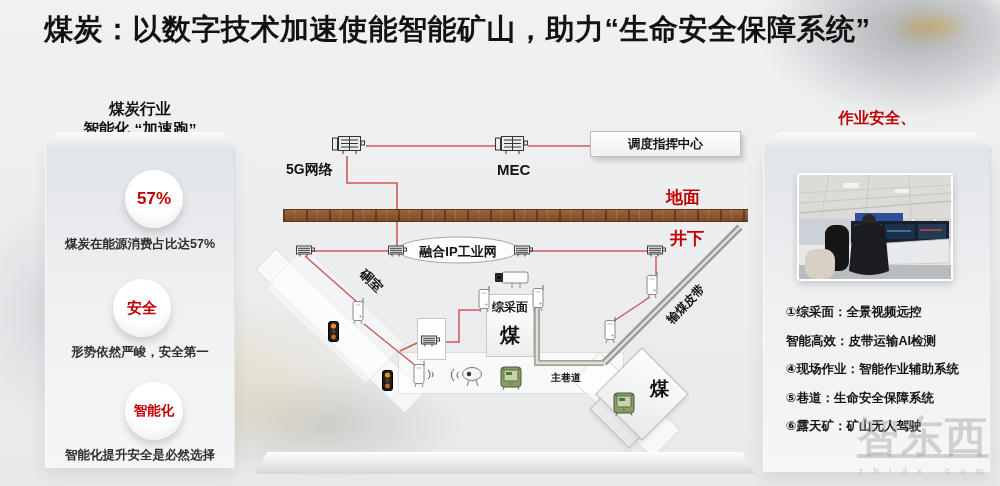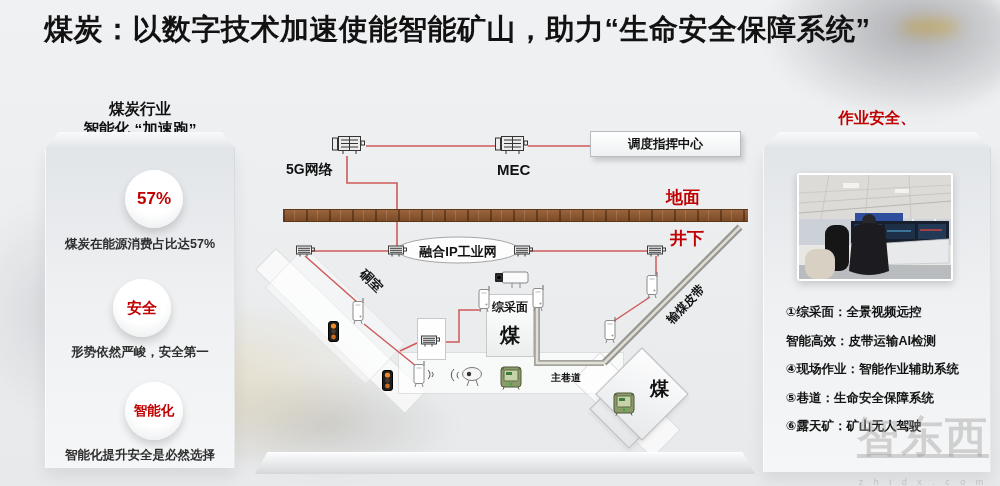--- a/index.html
+++ b/index.html
@@ -56,21 +56,21 @@
   .face-box{left:486px;top:294px;width:48px;height:63px;background:linear-gradient(180deg,#ffffff,#eceeee);border:1px solid #c6c8ca;text-align:center;}
   .platform{left:255px;top:452px;width:500px;height:22px;
     background:linear-gradient(180deg,#fbfcfd 0%,#eceeef 40%,#d5d7d9 100%);
     clip-path:polygon(2.5% 0,97.5% 0,100% 100%,0 100%);
     box-shadow:inset 0 1px 0 #fff;}
   .rot45{transform:rotate(45deg);}
   .rotm46{transform:rotate(-46deg);}
 
   .watermark{left:848px;top:416px;width:150px;text-align:center;z-index:60;}
   .wm-big{font-size:42px;font-weight:800;color:rgba(150,147,147,.38);letter-spacing:2px;line-height:42px;text-decoration:underline;}
-  .wm-small{font-size:9px;letter-spacing:4px;color:rgba(175,160,160,.55);margin-top:19px;}
+  .wm-small{font-size:9px;letter-spacing:4px;color:rgba(175,160,160,.55);margin-top:8px;}
 </style>
 </head>
 <body>
 
 <div id="stage">
 
   <div class="bg-blob bg-tr"></div>
   <div class="bg-blob bg-tr2"></div>
   <div class="bg-blob bg-bl1"></div>
   <div class="bg-blob bg-bl2"></div>

